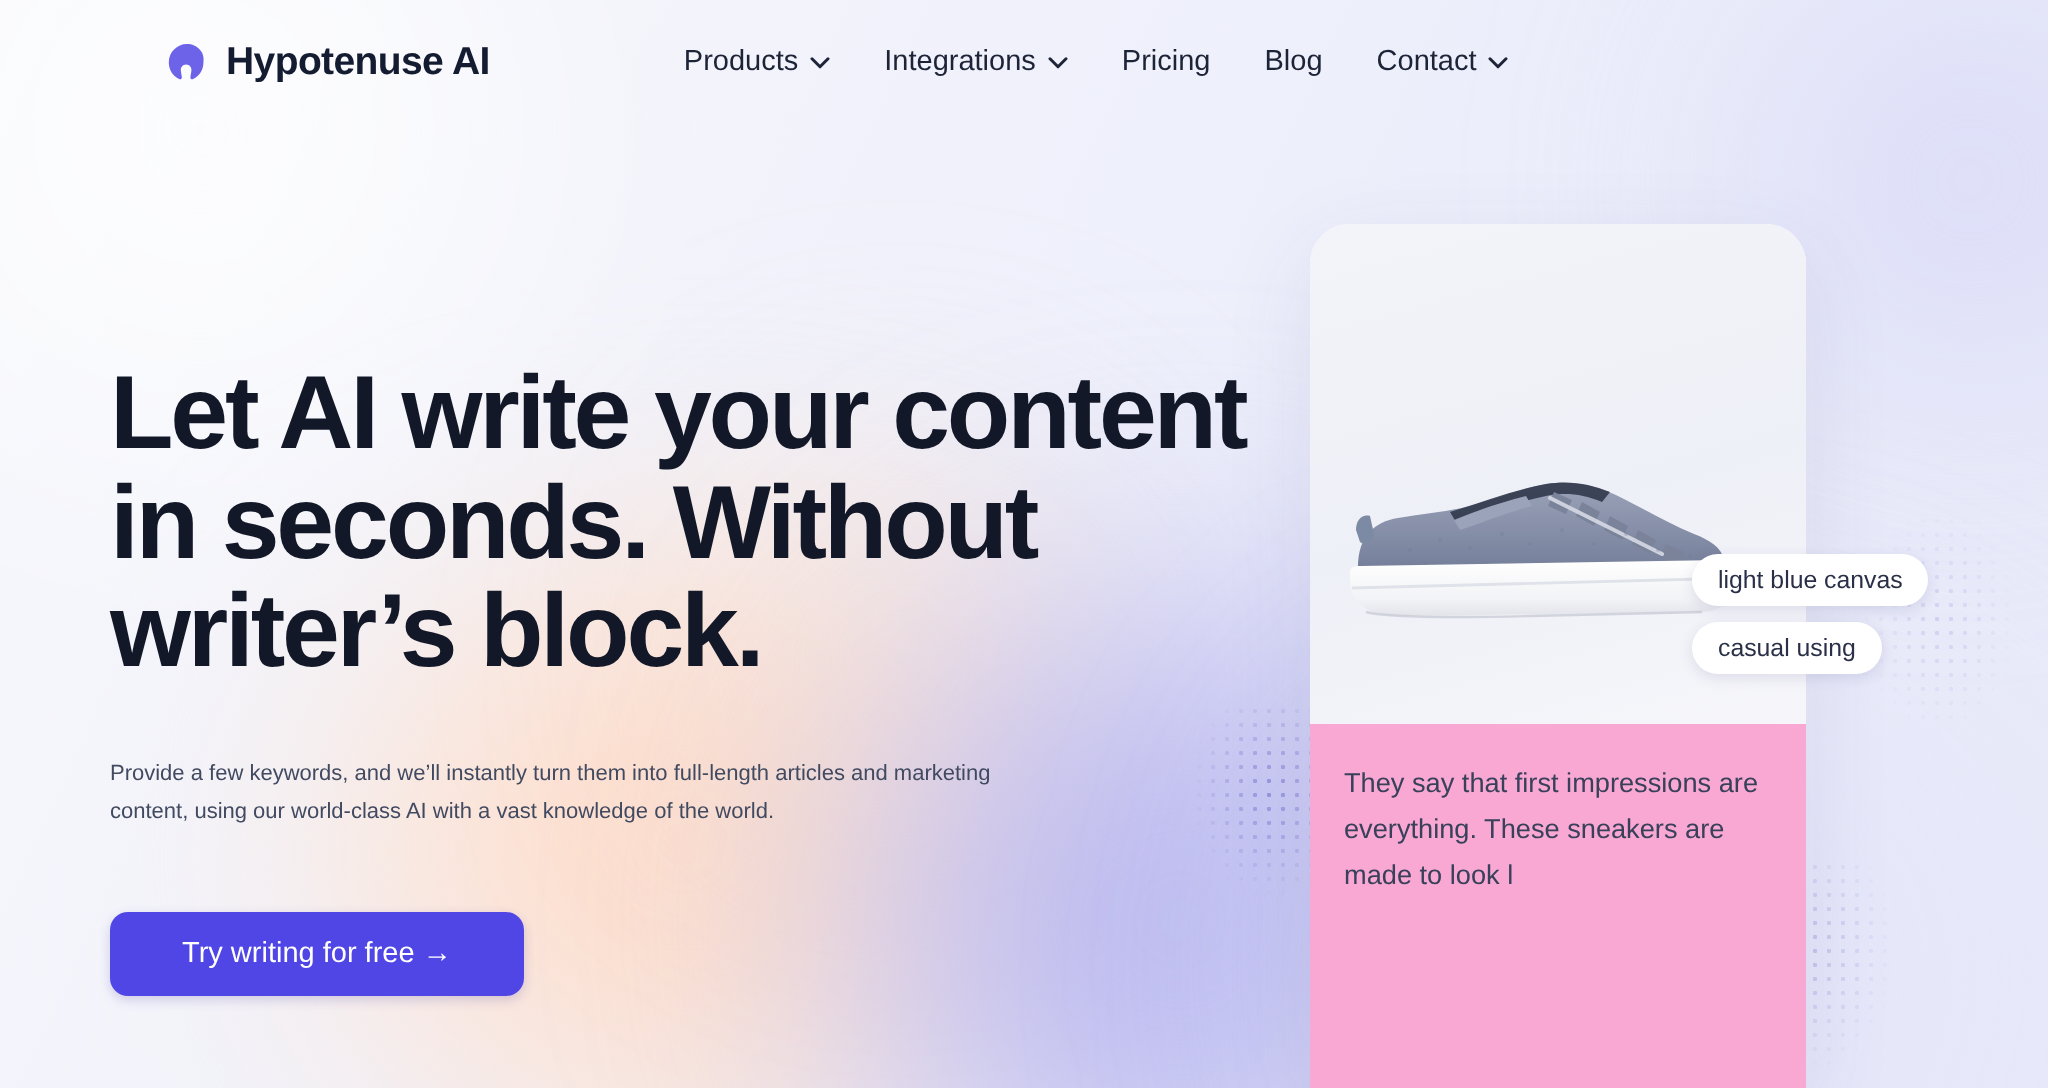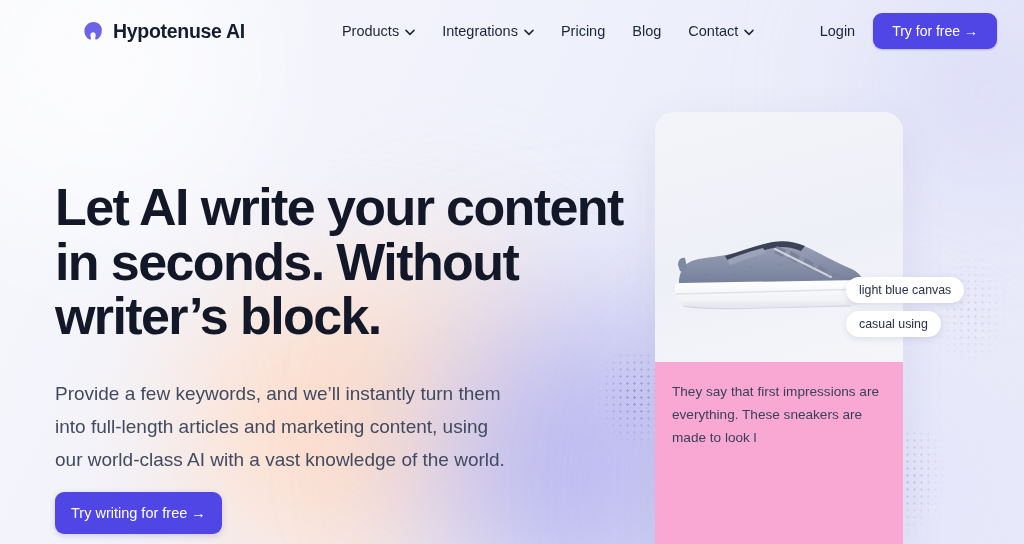--- a/index.html
+++ b/index.html
@@ -83,27 +83,27 @@
     box-shadow:0 1px 2px rgba(60,50,160,.25);
   }
 
   
   #hero{position:absolute;left:55px;top:180px;width:600px;z-index:20;}
   #hero-title{
     font-size:52px;line-height:1.05;font-weight:700;color:#121828;
     letter-spacing:-1.6px;margin:0;
   }
   #hero-sub{
-    margin:34px 0 0 0;font-size:19px;line-height:1.73;color:#414a61;
+    margin:34px 0 0 0;font-size:11px;line-height:1.73;color:#414a61;
     max-width:450px;font-weight:400;
   }
   #hero-cta{
-    margin-top:16px;background:#4f46e5;color:#fff;border:none;border-radius:9px;
+    margin-top:40px;background:#4f46e5;color:#fff;border:none;border-radius:9px;
     font-family:inherit;font-size:14.5px;font-weight:500;
-    padding:13px 16px;cursor:pointer;
+    padding:13px 36px;cursor:pointer;
     box-shadow:0 2px 6px rgba(60,50,160,.2);
   }
 
   
   #product-card{
     position:absolute;left:655px;top:112px;width:248px;height:432px;
     border-radius:20px 20px 0 0;
     background:#fff;
     box-shadow:0 14px 45px rgba(70,70,130,.10);
     z-index:15;overflow:hidden;
@@ -190,24 +190,20 @@
     <div class="nav-item">
       <span>Contact</span>
       <span class="chev">
         <svg width="10" height="7" viewBox="0 0 10 7">
             <path d="M1 1.4 5 5.4 9 1.4" stroke="#1d2438" stroke-width="1.5" fill="none" stroke-linecap="round" stroke-linejoin="round"></path>
           </svg>
       </span>
     </div>
   </nav>
 
-  <div class="header-right">
-    <span class="login-link">Login</span>
-    <button class="btn-primary">Try for free →</button>
-  </div>
 </header>
 
 <section id="hero">
   <h1 id="hero-title">Let AI write your content in seconds. Without writer’s block.</h1>
   <p id="hero-sub">Provide a few keywords, and we’ll instantly turn them into full-length articles and marketing content, using our world-class AI with a vast knowledge of the world.</p>
   <button id="hero-cta">Try writing for free →</button>
 </section>
 
 <div id="product-card">
 

